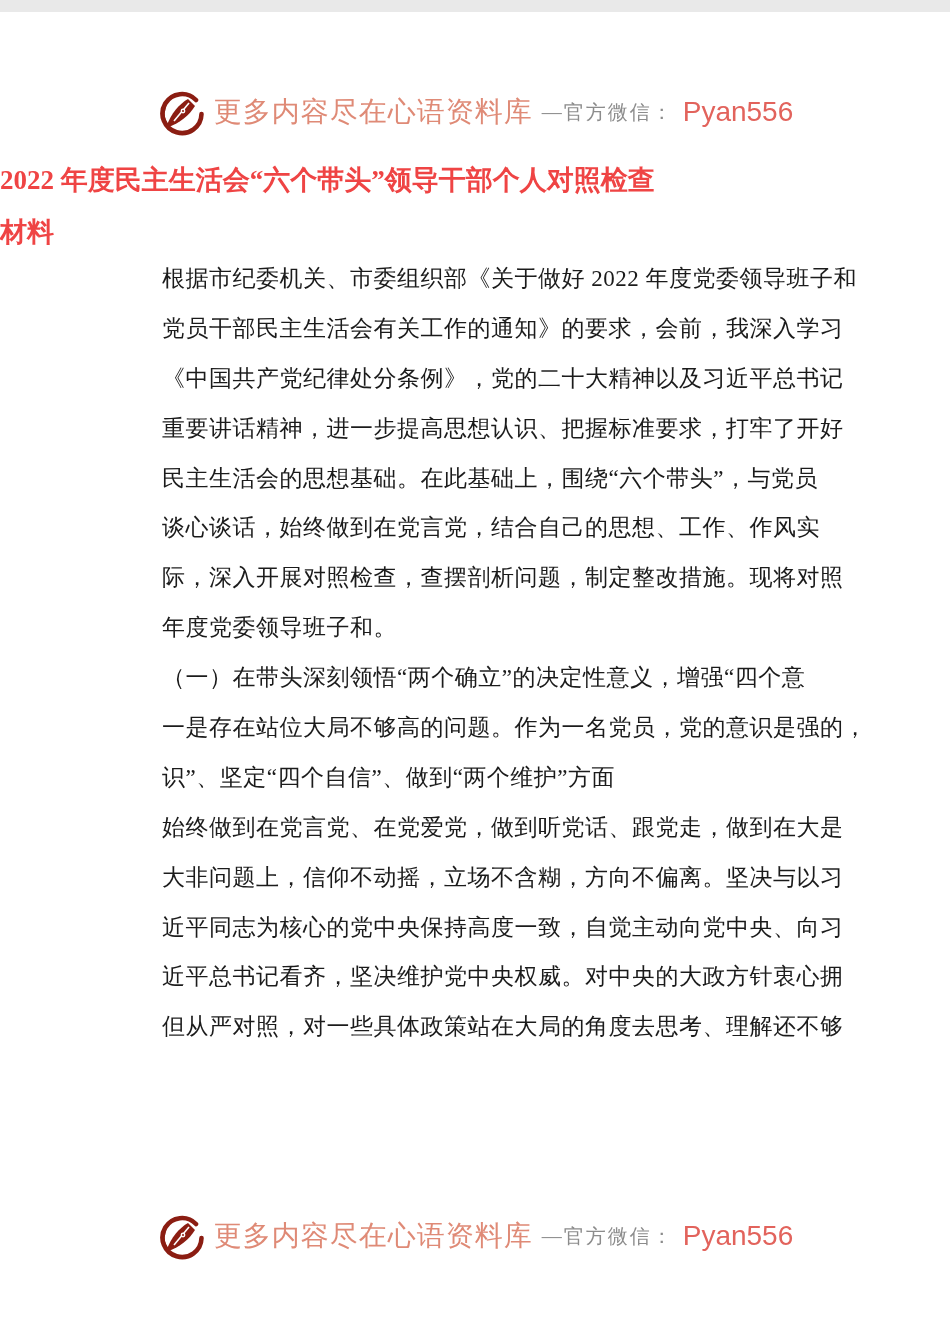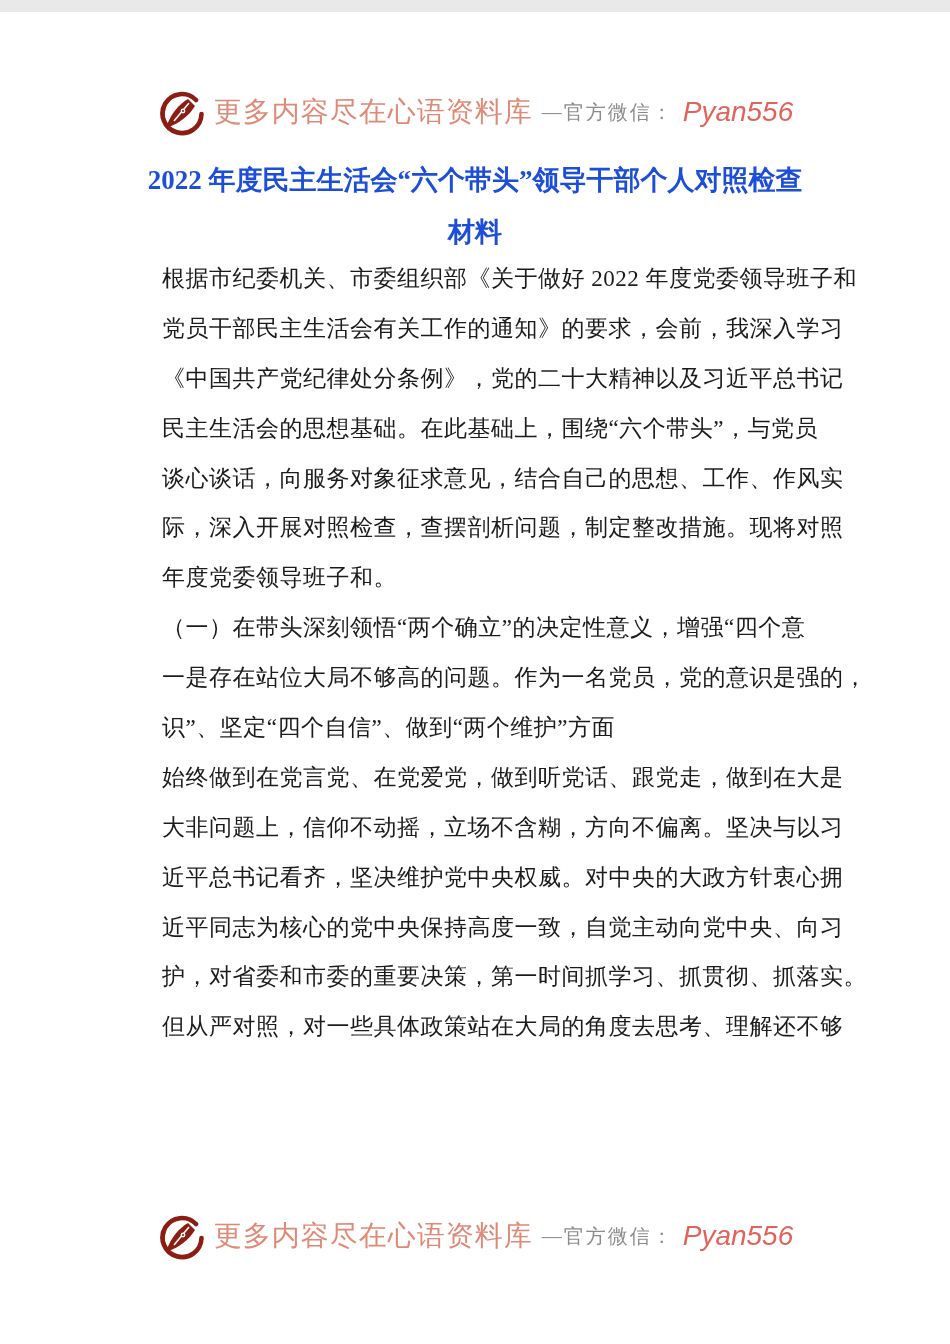--- a/index.html
+++ b/index.html
@@ -35,33 +35,31 @@
   }
   .promo .label {
     color: #8C8C8C;
     font-size: 20px;
     letter-spacing: 2px;
   }
   .promo .wechat {
     color: #E2635C;
     font-size: 28px;
     font-family: "Liberation Sans", "DejaVu Sans", sans-serif;
-    font-style: italic;
   }
 
   
   .doc-title {
     position: absolute;
     top: 142px;
     left: 0;
     right: 0;
-    text-align: center;
     font-size: 27px;
     font-weight: 700;
-    color: #1d4ed8;
+    color: #ef4444;
     line-height: 52px;
   }
   .doc-title .t-line { display: block; }
 
   
   .doc-body {
     position: absolute;
     top: 242px;
     left: 162px;
     width: 690px;
@@ -101,45 +99,45 @@
 
   <div class="doc-body">
 
       <div class="text-line">根据市纪委机关、市委组织部《关于做好 2022 年度党委领导班子和</div>
 
       <div class="text-line">党员干部民主生活会有关工作的通知》的要求，会前，我深入学习</div>
 
 
       <div class="text-line">《中国共产党纪律处分条例》，党的二十大精神以及习近平总书记</div>
 
+      <div class="text-line">重要讲话精神，进一步提高思想认识、把握标准要求，打牢了开好</div>
 
       <div class="text-line">民主生活会的思想基础。在此基础上，围绕“六个带头”，与党员</div>
 
-      <div class="text-line">谈心谈话，向服务对象征求意见，结合自己的思想、工作、作风实</div>
+      <div class="text-line">谈心谈话，始终做到在党言党，结合自己的思想、工作、作风实</div>
 
       <div class="text-line">际，深入开展对照检查，查摆剖析问题，制定整改措施。现将对照</div>
 
       <div class="text-line">年度党委领导班子和。</div>
 
 
       <div class="text-line">（一）在带头深刻领悟“两个确立”的决定性意义，增强“四个意</div>
 
       <div class="text-line">一是存在站位大局不够高的问题。作为一名党员，党的意识是强的，</div>
 
       <div class="text-line">识”、坚定“四个自信”、做到“两个维护”方面</div>
 
       <div class="text-line">始终做到在党言党、在党爱党，做到听党话、跟党走，做到在大是</div>
 
       <div class="text-line">大非问题上，信仰不动摇，立场不含糊，方向不偏离。坚决与以习</div>
 
+      <div class="text-line">近平同志为核心的党中央保持高度一致，自觉主动向党中央、向习</div>
+
       <div class="text-line">近平总书记看齐，坚决维护党中央权威。对中央的大政方针衷心拥</div>
 
-      <div class="text-line">近平同志为核心的党中央保持高度一致，自觉主动向党中央、向习</div>
-
-      <div class="text-line">护，对省委和市委的重要决策，第一时间抓学习、抓贯彻、抓落实。</div>
 
       <div class="text-line">但从严对照，对一些具体政策站在大局的角度去思考、理解还不够</div>
     </div>
 
   <div class="promo footer">
     <svg class="logo" viewBox="0 0 48 48" aria-hidden="true">
       <path d="M39 12 A19.5 19.5 0 1 0 44.5 26" fill="none" stroke="#8B1D12" stroke-width="4.6" stroke-linecap="round"></path>
       <path d="M10 37 C14 26 22 16 31 11 L38 18 C32 28 22 35 12 39 Z" fill="#8B1D12"></path>
       <line x1="32" y1="15" x2="17" y2="33" stroke="#ffffff" stroke-width="1.6"></line>
       <circle cx="26" cy="23" r="2.4" fill="#ffffff"></circle>

